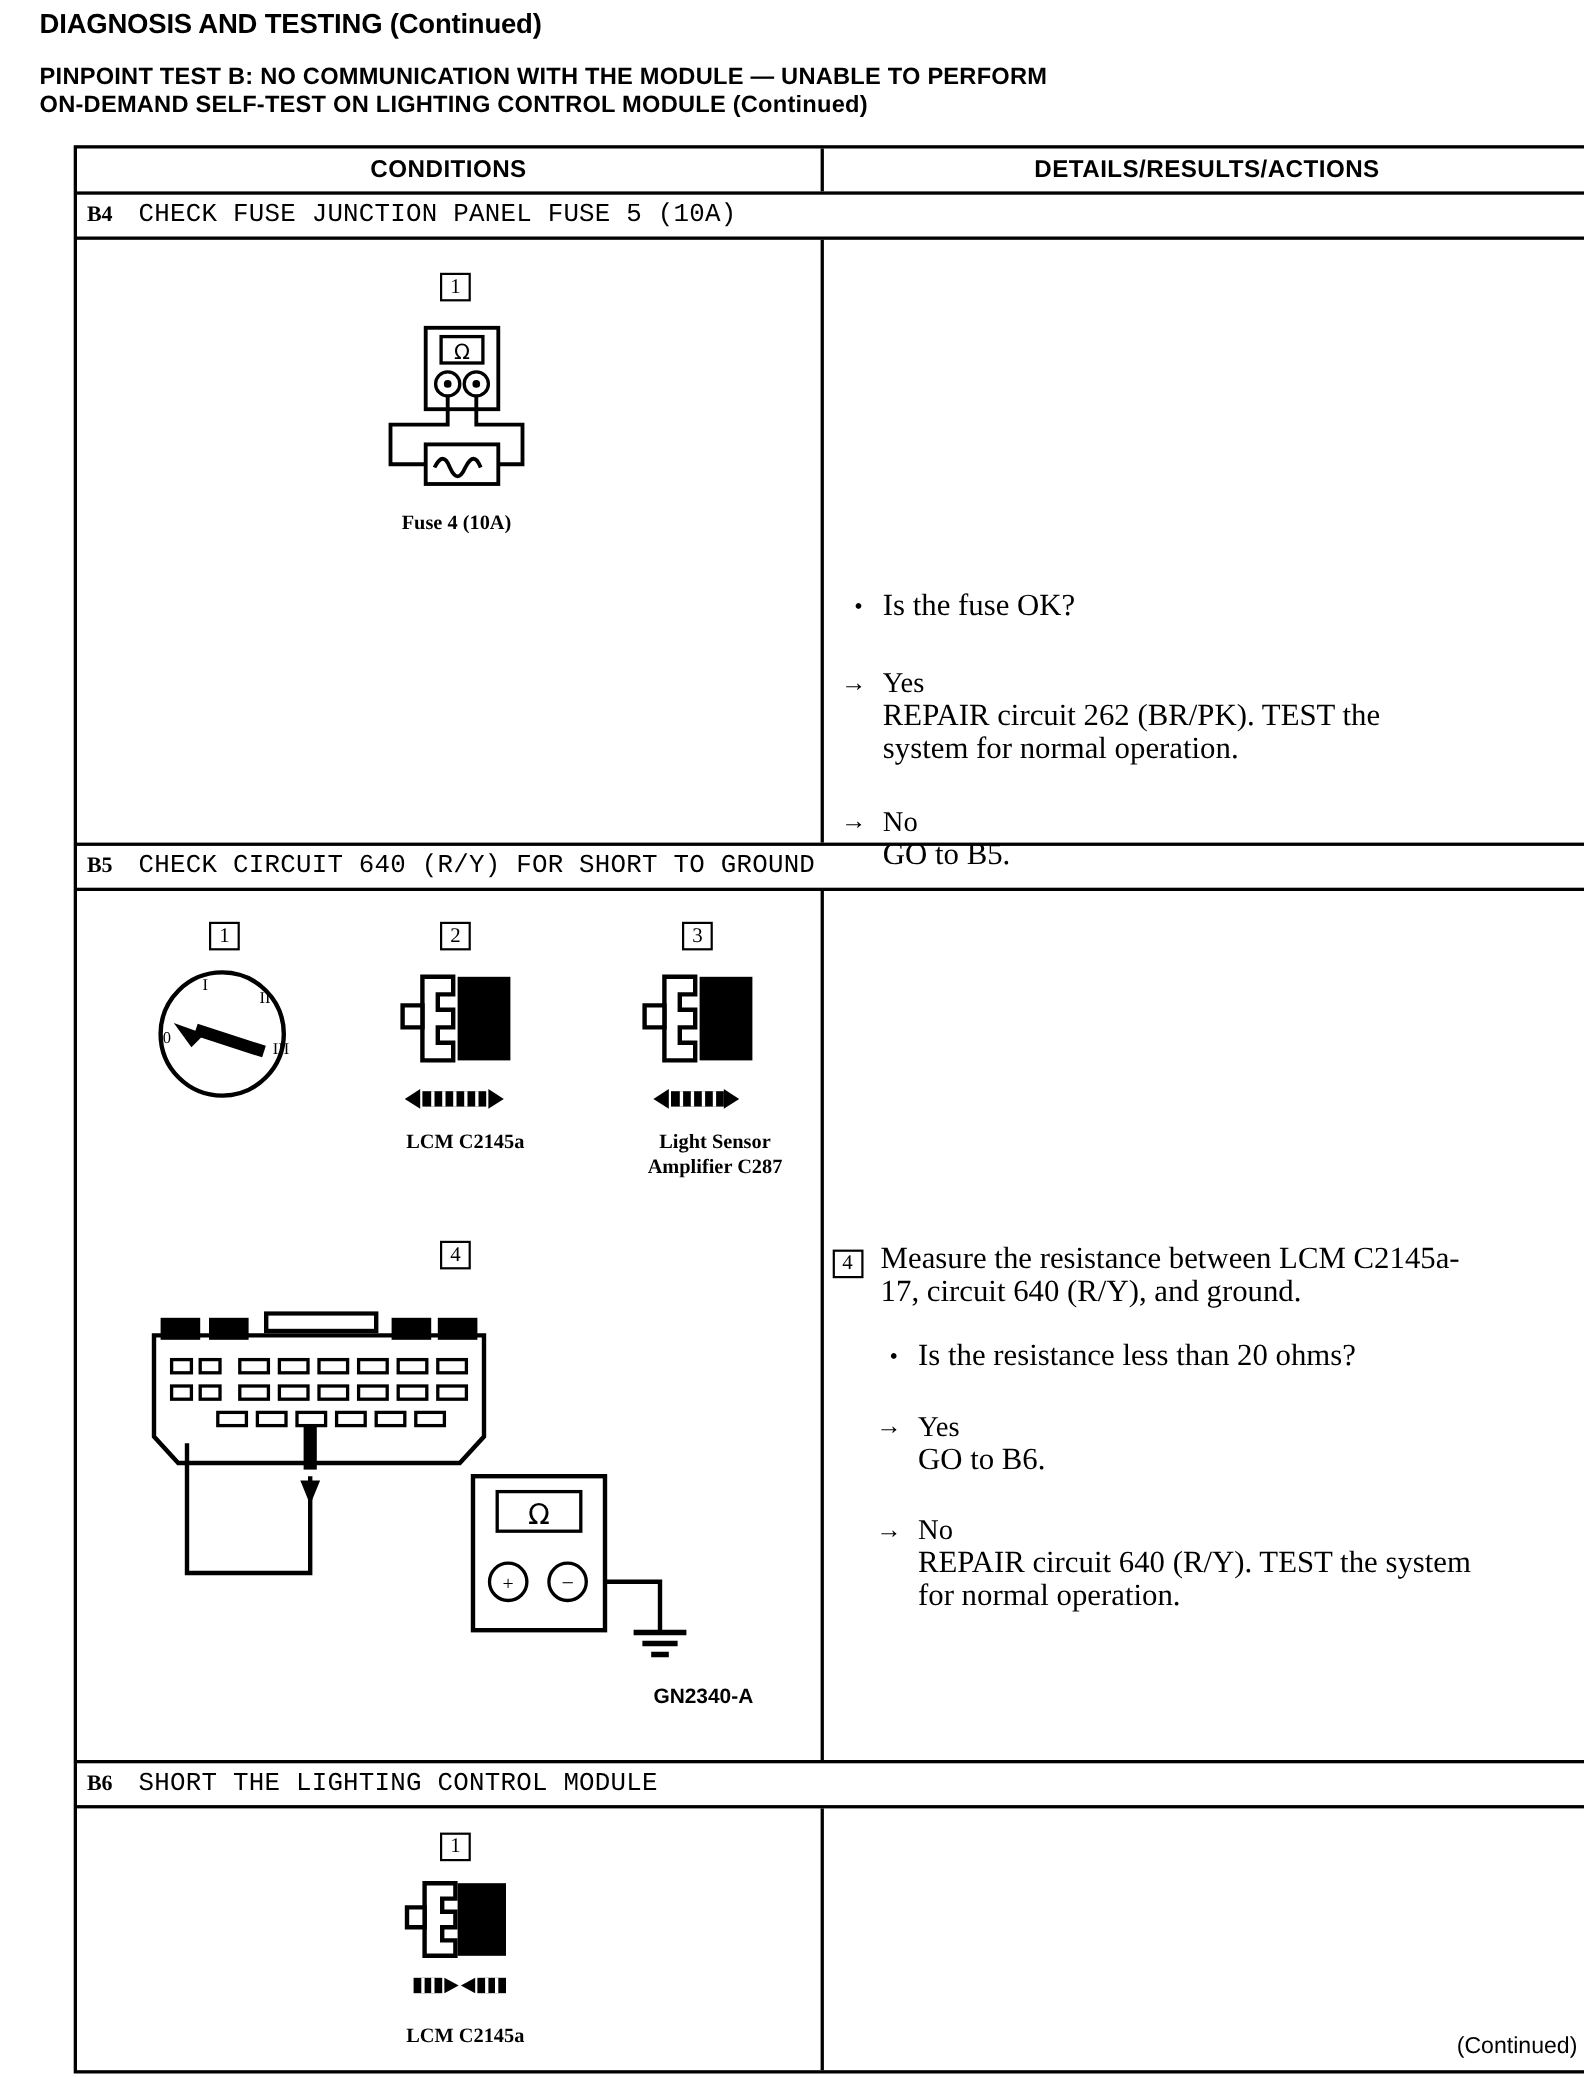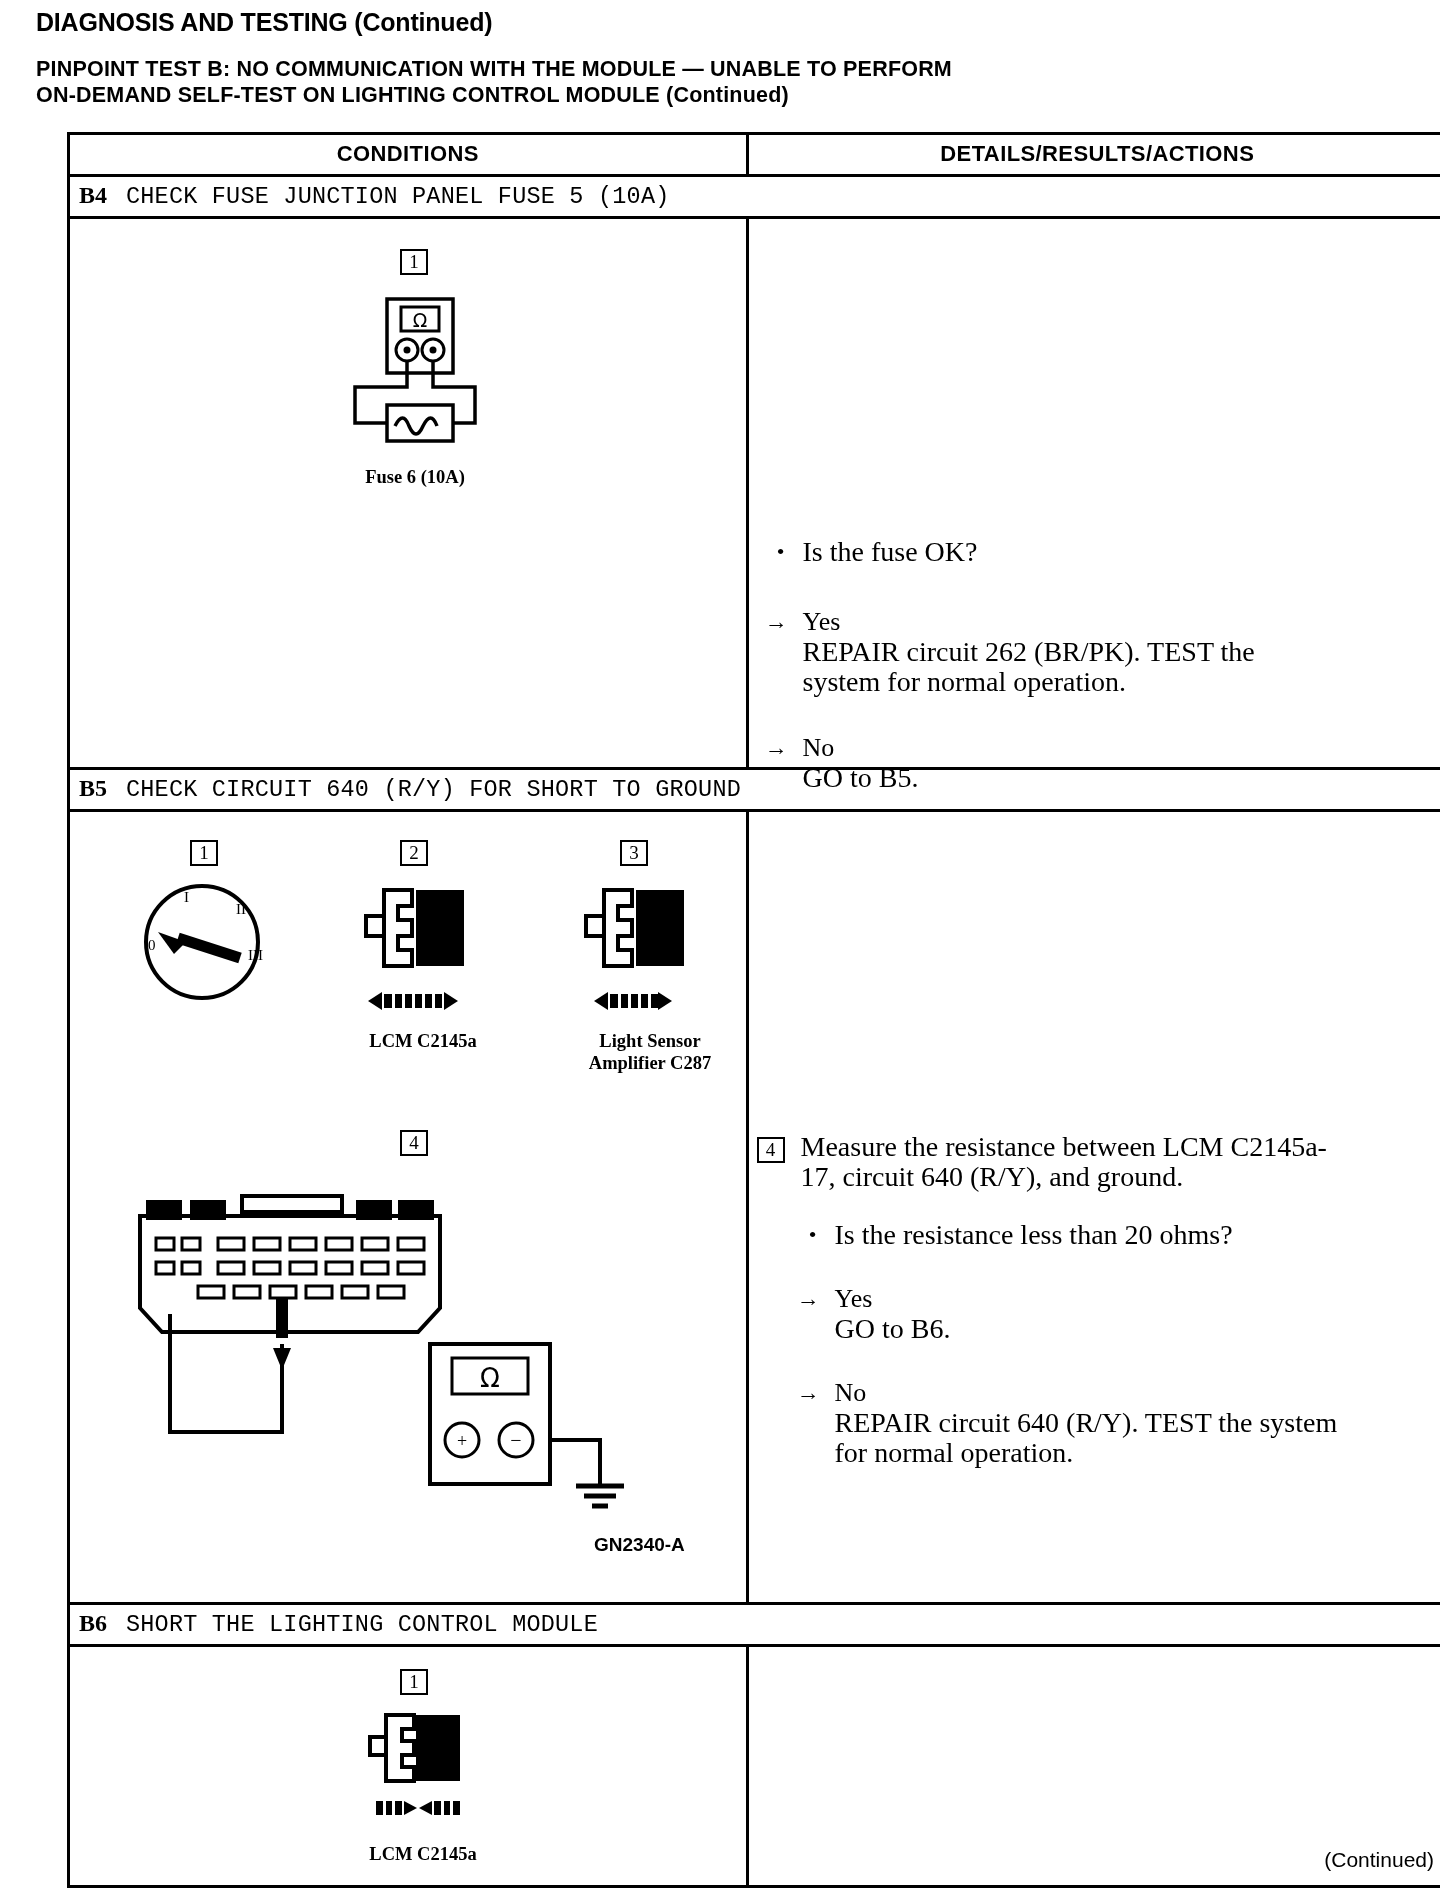--- a/index.html
+++ b/index.html
@@ -82,21 +82,21 @@
     border-bottom: 3px solid #000;
     border-top: 3px solid #000;
     padding: 5px 0 6px 0;
     display: flex;
     align-items: baseline;
   }
   .step-row.first { border-top: none; }
   .step-id {
     font-family: "Liberation Serif", serif;
     font-weight: bold;
-    font-size: 24px;
+    font-size: 20px;
     padding-left: 9px;
     width: 56px;
     box-sizing: border-box;
   }
   .step-title {
     font-family: Liberation Mono, monospace;
     font-size: 23.5px;
     letter-spacing: 0.2px;
     white-space: nowrap;
   }
@@ -222,21 +222,21 @@
             <circle cx="108" cy="55" r="3.5" fill="#000"></circle>
 
             <path d="M82 66 L82 92 L30 92 L30 128 L62 128" fill="none" stroke="#000" stroke-width="3.5"></path>
             <path d="M108 66 L108 92 L150 92 L150 128 L128 128" fill="none" stroke="#000" stroke-width="3.5"></path>
 
             <rect x="62" y="110" width="66" height="36" fill="#fff" stroke="#000" stroke-width="3.5"></rect>
             <path d="M70 131 q8 -16 14 0 q7 16 14 0 q8 -16 14 0" fill="none" stroke="#000" stroke-width="3.5"></path>
           </svg>
         </div>
 
-        <div class="caption" style="position:absolute; left:240px; top:247px; width:210px;">Fuse 6 (10A)</div>
+        <div class="caption" style="position:absolute; left:240px; top:247px; width:210px;">Fuse 4 (10A)</div>
       </div>
 
       <div class="body-right">
         <div class="detail-block" style="left:10px; top:318px; width:680px;">
 
           <div class="bullet-line">
             <div class="bullet-dot">•</div>
             <div class="detail-text">Is the fuse OK?</div>
           </div>
 

